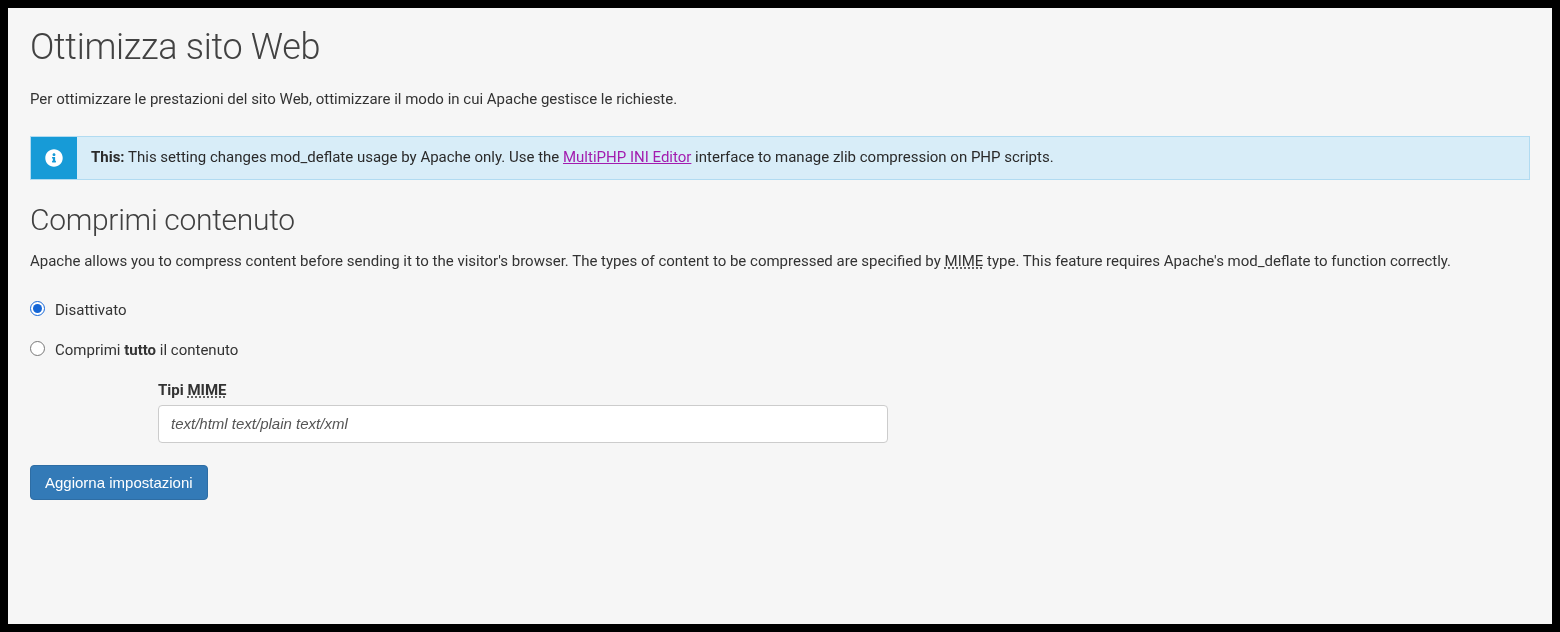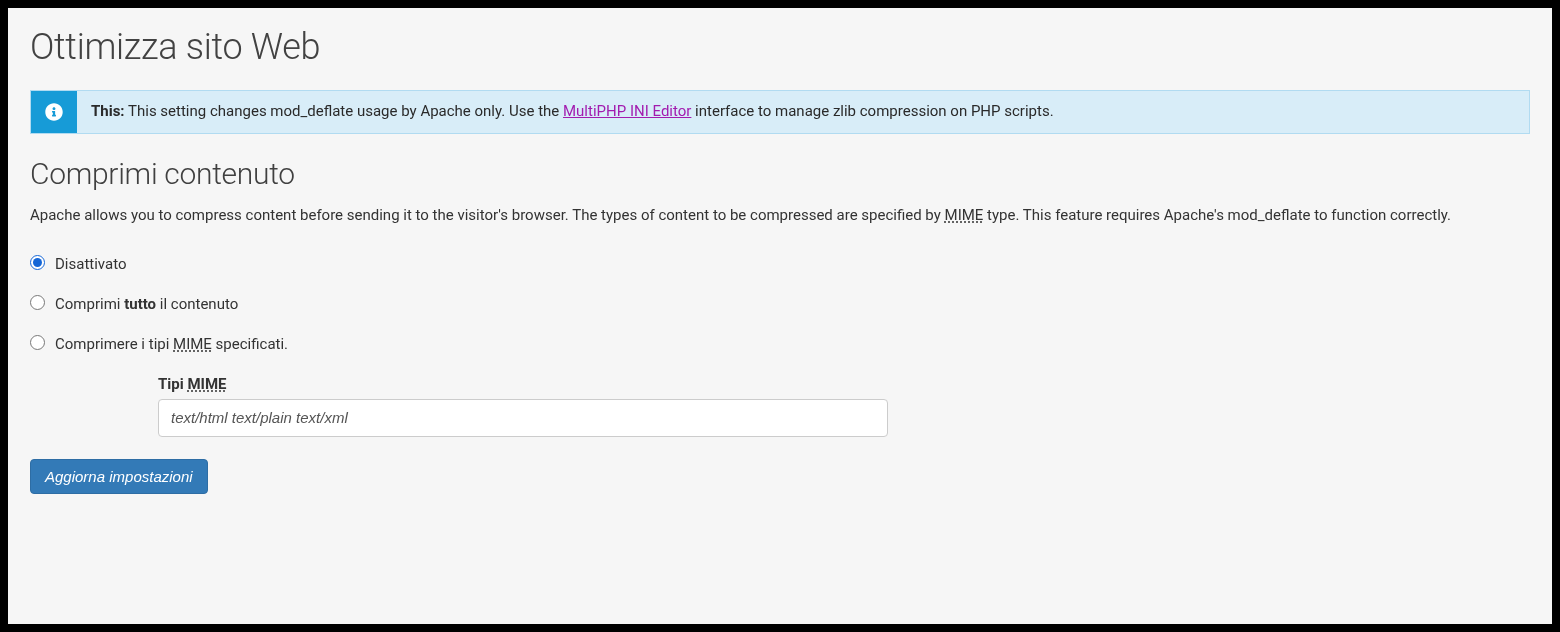--- a/index.html
+++ b/index.html
@@ -113,30 +113,30 @@
   }
   .btn-primary {
     display: inline-block;
     background: #337ab7;
     border: 1px solid #2e6da4;
     color: #fff;
     font-size: 15px;
     padding: 8px 14px;
     border-radius: 4px;
     cursor: pointer;
-    font-style: italic;
   }
 </style>
 </head>
 <body>
 
 <div class="page">
 
   <h1 class="page-title">Ottimizza sito Web</h1>
 
+  <p class="intro">Per ottimizzare le prestazioni del sito Web, ottimizzare il modo in cui Apache gestisce le richieste.</p>
 
   <div class="info-box">
     <div class="info-icon">
       <svg viewBox="0 0 512 512">
           <path d="M256 8C119 8 8 119 8 256s111 248 248 248 248-111 248-248S393 8 256 8zm0 110c23.2 0 42 18.8 42 42s-18.8 42-42 42-42-18.8-42-42 18.8-42 42-42zm56 254c0 6.6-5.4 12-12 12h-88c-6.6 0-12-5.4-12-12v-24c0-6.6 5.4-12 12-12h12v-64h-12c-6.6 0-12-5.4-12-12v-24c0-6.6 5.4-12 12-12h64c6.6 0 12 5.4 12 12v100h12c6.6 0 12 5.4 12 12v24z"></path>
         </svg>
     </div>
     <div class="info-text">
       <span class="bold">This:</span><span> This setting changes mod_deflate usage by Apache only. Use the </span><a href="#">MultiPHP INI Editor</a><span> interface to manage zlib compression on PHP scripts.</span>
     </div>
@@ -155,26 +155,20 @@
       <label class="radio-label">Disattivato</label>
     </div>
 
     <div class="radio-row">
       <input type="radio" name="compress" style="">
       <label class="radio-label">
         <span>Comprimi </span><span class="bold">tutto</span><span> il contenuto</span>
       </label>
     </div>
 
-    <div class="radio-row">
-      <input type="radio" name="compress" style="">
-      <label class="radio-label">
-        <span>Comprimere i tipi </span><span class="abbr">MIME</span><span> specificati.</span>
-      </label>
-    </div>
 
     <div class="mime-block">
       <div class="mime-label">
         <span>Tipi </span><span class="abbr">MIME</span>
       </div>
       <input type="text" class="mime-input" value="text/html text/plain text/xml" style="">
     </div>
 
   </div>
 

